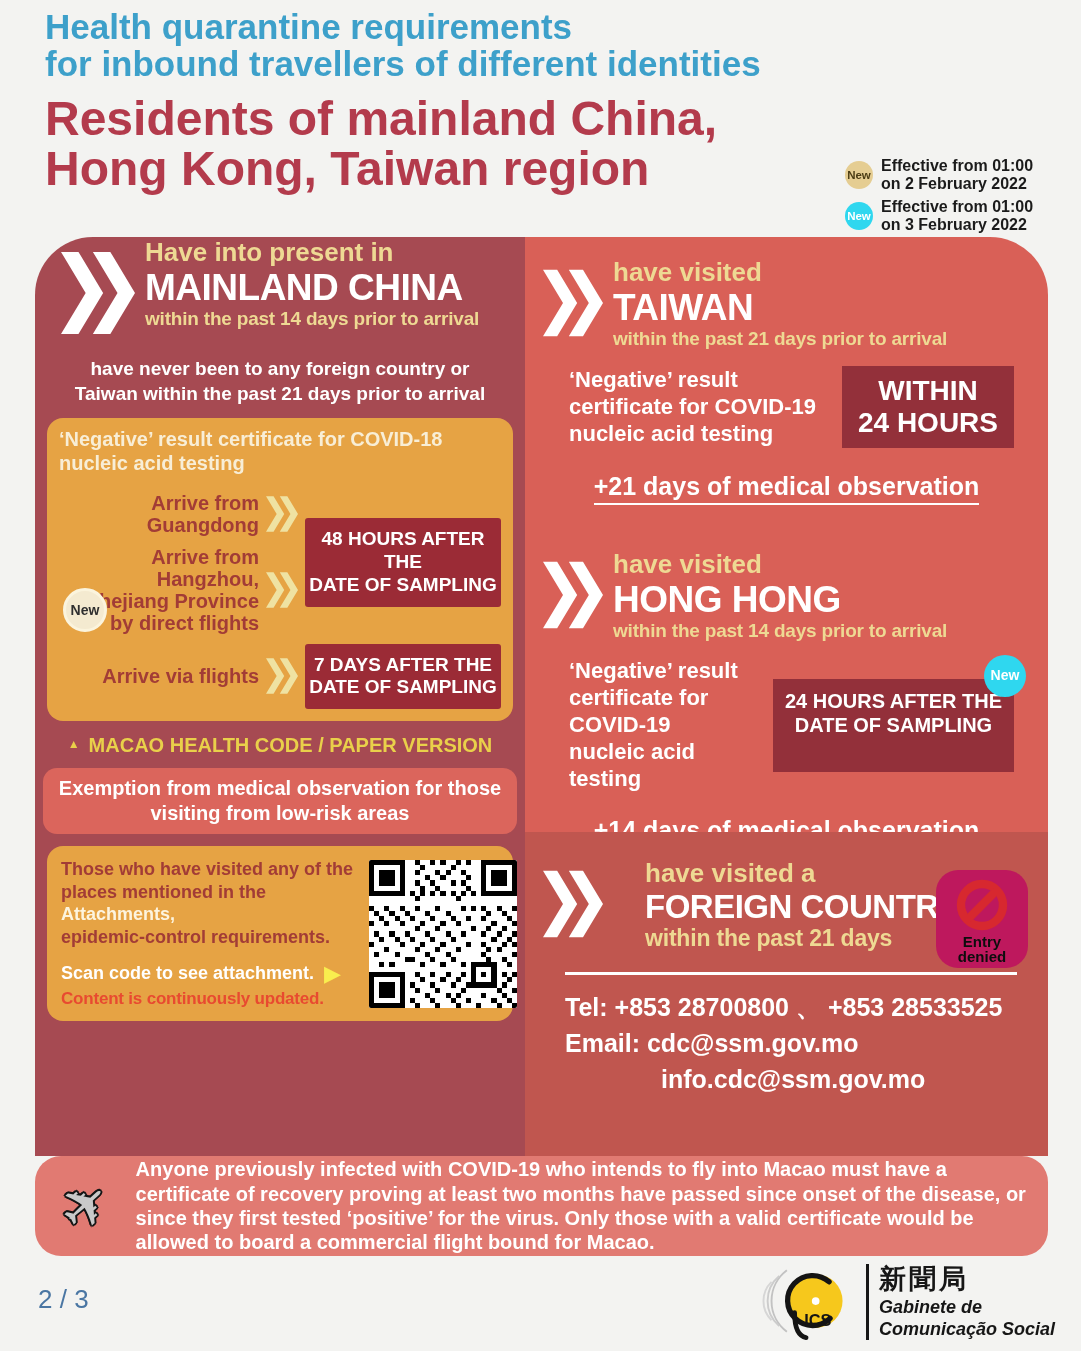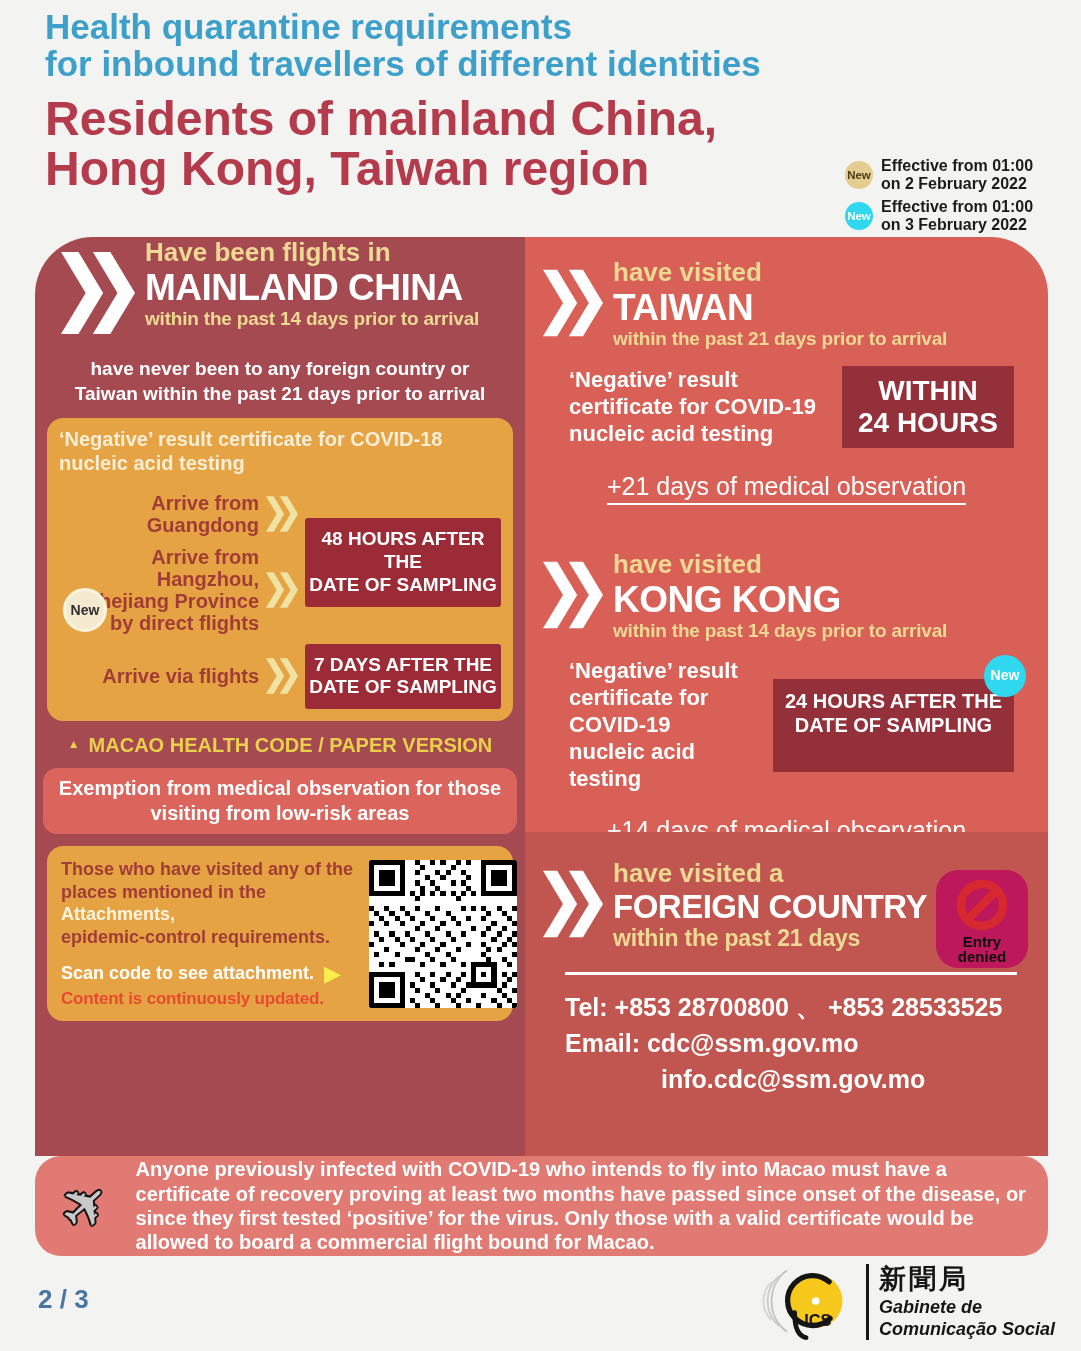--- a/index.html
+++ b/index.html
@@ -75,45 +75,45 @@
   .panel-right .panel-header{padding-top:20px;}
   .cert-row{display:flex;align-items:center;justify-content:space-between;margin:16px 34px 0 44px;}
   .cert-text{color:#fff;font-size:22px;font-weight:700;line-height:1.22;}
   .deadline-box{background:var(--c-deadline,#93303a);color:#fff;font-weight:800;text-align:center;flex:none;}
   .tw-box{font-size:28px;line-height:1.15;padding:9px 16px;}
   .hk-box{font-size:20px;line-height:1.22;padding:10px 12px;position:relative;font-weight:700;}
   .hk-new{position:absolute;top:-24px;right:-12px;width:42px;height:42px;border-radius:50%;
           background:var(--c-cyan,#2fd7ef);color:#fff;font-size:14px;font-weight:700;
           display:flex;align-items:center;justify-content:center;}
   .observation{margin-top:24px;text-align:center;}
-  .observation span{color:#fff;font-size:25px;font-weight:400;border-bottom:2.5px solid #fff;padding-bottom:3px;}
+  .observation span{color:#fff;font-size:25px;font-weight:700;border-bottom:2.5px solid #fff;padding-bottom:3px;}
   .hk-header{margin-top:28px;}
 
   
-  .panel-foreign .panel-header{padding-top:26px;}
+  .panel-foreign .panel-header{padding-top:26px;gap:32px;}
   .fc-region{font-size:33px;}
   .fc-period{font-size:23px;}
   .entry{position:absolute;top:38px;right:20px;width:92px;height:98px;background:#be185d;border-radius:22px;
          text-align:center;padding-top:7px;}
   .entry svg{width:56px;height:56px;}
   .entry-text{font-size:15px;font-weight:800;color:#0d0d0d;line-height:1.0;margin-top:-3px;}
   .divider{width:452px;border-top:3px solid #fff;margin:20px 0 0 40px;}
   .contact{margin:14px 20px 0 40px;color:#fff;font-size:25px;font-weight:700;line-height:1.44;}
   .contact .indent{padding-left:96px;}
 
   
   .strip{position:absolute;left:35px;top:1156px;width:1013px;height:100px;background:var(--c-strip,#e17a72);
          border-radius:26px;display:flex;align-items:center;padding:0 22px 0 26px;}
   .plane{font-size:58px;color:#c9c9c9;flex:none;transform:rotate(-42deg);margin-right:26px;line-height:1;
          text-shadow:2px 0 0 #151515,-2px 0 0 #151515,0 2px 0 #151515,0 -2px 0 #151515,
                      1.5px 1.5px 0 #151515,-1.5px -1.5px 0 #151515,1.5px -1.5px 0 #151515,-1.5px 1.5px 0 #151515;}
   .strip p{color:#fff;font-size:20px;font-weight:600;line-height:1.22;}
 
   
-  .page-num{position:absolute;left:38px;top:1284px;color:var(--c-page,#4a76a3);font-size:26px;font-weight:700;}
+  .page-num{position:absolute;left:38px;top:1284px;color:var(--c-page,#4a76a3);font-size:26px;font-weight:400;}
   .logo{position:absolute;right:26px;top:1258px;display:flex;align-items:center;gap:10px;}
   .logo-divider{width:3px;height:76px;background:#161616;}
   .logo-cn{font-size:27px;font-weight:700;color:#161616;letter-spacing:3px;line-height:1.2;}
   .logo-pt{font-size:18px;font-style:italic;font-weight:600;color:#161616;line-height:1.25;}
 </style>
 </head>
 <body>
 
 <div class="canvas">
 
@@ -134,21 +134,21 @@
     </div>
   </div>
 
   <section class="panel-left">
     <div class="panel-header">
       <svg class="chev chev-big" viewBox="0 0 72 80">
         <polygon points="0,0 17,0 41,40 17,80 0,80 24,40" fill="currentColor"></polygon>
         <polygon points="31,0 48,0 72,40 48,80 31,80 55,40" fill="currentColor"></polygon>
       </svg>
       <div class="ph-text">
-        <div class="ph-intro">Have been flights in</div>
+        <div class="ph-intro">Have into present in</div>
         <div class="ph-region">MAINLAND CHINA</div>
         <div class="ph-period">within the past 14 days prior to arrival</div>
       </div>
     </div>
     <p class="ml-note pre">have never been to any foreign country or
 Taiwan  within the past 21 days prior to arrival</p>
 
     <div class="test-box">
       <div class="tb-title pre">‘Negative’ result certificate for COVID-18
 nucleic acid testing</div>
@@ -240,21 +240,21 @@
     </div>
     <div class="observation"><span>+21 days of medical observation</span></div>
 
     <div class="panel-header hk-header">
       <svg class="chev chev-mid" viewBox="0 0 72 80">
         <polygon points="0,0 17,0 41,40 17,80 0,80 24,40" fill="currentColor"></polygon>
         <polygon points="31,0 48,0 72,40 48,80 31,80 55,40" fill="currentColor"></polygon>
       </svg>
       <div class="ph-text">
         <div class="ph-intro">have visited</div>
-        <div class="ph-region">KONG KONG</div>
+        <div class="ph-region">HONG HONG</div>
         <div class="ph-period">within the past 14 days prior to arrival</div>
       </div>
     </div>
     <div class="cert-row">
       <div class="cert-text pre">‘Negative’ result
 certificate for COVID-19
 nucleic acid testing</div>
       <div class="deadline-box hk-box pre">24 HOURS AFTER THE
 DATE OF SAMPLING
         <span class="hk-new">New</span>

